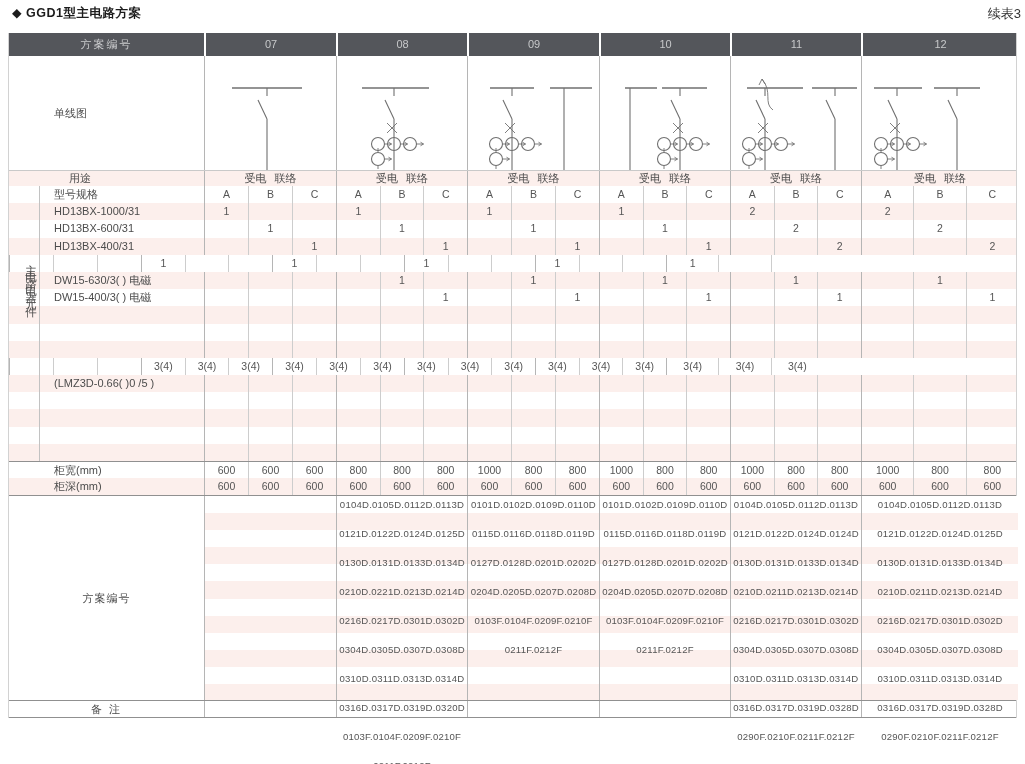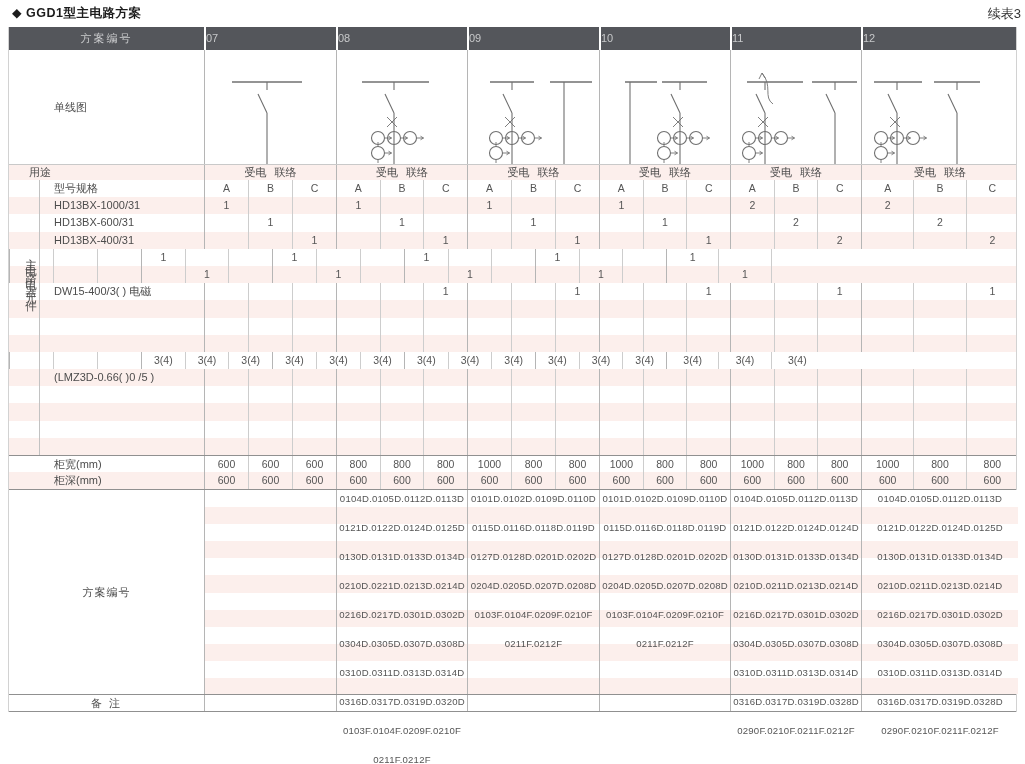--- a/index.html
+++ b/index.html
@@ -1,45 +1,45 @@
 <!DOCTYPE html>
 <html><head>
 <meta charset="utf-8">
 <style>
   *{margin:0;padding:0;box-sizing:border-box}
   html,body{width:1025px;height:764px;background:#fff;font-family:"Liberation Sans","DejaVu Sans",sans-serif;color:#4c4c4c;overflow:hidden}
   .titlebar{width:1009px;margin:0 12px;height:27px;display:flex;justify-content:space-between;align-items:center}
   .title{font-size:12.5px;font-weight:600;color:#1c1c1c;letter-spacing:.5px}
   .cont{font-size:13px;color:#333}
-  .table{width:1009px;margin:0 8px;border-left:1px solid #d2d2d2;border-right:1px solid #d2d2d2}
+  .table{width:1009px;margin:6px 8px;border-left:1px solid #d2d2d2;border-right:1px solid #d2d2d2}
   .row{display:flex}
   .lbl{width:195px;flex:none;font-size:11px;color:#4c4c4c}
   .gs{display:flex;width:814px;flex:none}
   .gs > :nth-child(1){width:132px}
   .gs > :nth-child(2){width:131px}
   .gs > :nth-child(3){width:132px}
   .gs > :nth-child(4){width:131px}
   .gs > :nth-child(5){width:131px}
   .gs > :nth-child(6){width:157px}
   .g{flex:none;border-left:1px solid #b5b5b5}
   
   .header{height:23px;background:#54565b;line-height:23px}
   .header .lbl{text-align:center;color:#cbccce;letter-spacing:2px}
-  .header .g{border-left:2px solid #fff;text-align:left;font-size:11px;color:#c7c8ca}
+  .header .g{border-left:2px solid #fff;text-align:center;font-size:11px;color:#c7c8ca}
   
   .diag{height:114px}
   .diag-lbl{display:flex;align-items:center;padding-left:45px}
   .diag svg{display:block}
   .dstroke{stroke:#707070;fill:none;stroke-width:1.1}
   .dbus{stroke-width:1.7}
   .dthin{stroke-width:.9}
   
   .body{position:relative;height:325px;border-top:1px solid #c9c9c9;overflow:hidden}
   .usage{height:15px;line-height:15px;background:#fcefec}
-  .usage .lbl{padding-left:20px}
+  .usage .lbl{padding-left:60px}
   .usage .g{text-align:center;font-size:11px;word-spacing:5px}
   .spec-rows .row{height:17.2px;line-height:17.2px}
   .spec-rows .row:nth-child(even){background:#fcefec}
   .spec-rows .row:nth-child(17){border-top:1px solid #909090}
   .spec-rows .lbl{padding-left:45px;white-space:nowrap}
   .spec-rows .g{display:flex}
   .c{flex:1;text-align:center;font-size:10.5px;color:#555;border-left:1px solid #cdcdcd;overflow:hidden}
   .c:first-child{border-left:none}
   .strip-line{position:absolute;left:30px;top:15px;height:275px;width:0;border-left:1px solid #c2c2c2}
   .side-label{position:absolute;left:5px;top:84px;height:170px;width:24px;writing-mode:vertical-rl;text-orientation:upright;letter-spacing:7px;font-size:11.5px;color:#4a4a4a}
@@ -380,20 +380,21 @@
             </div>
             <div class="g">
 
           <div class="c">1</div>
               <div class="c"></div>
               <div class="c"></div>
             </div>
           </div>
       </div>
         <div class="row">
+        <div class="lbl">DW15-630/3( )  电磁</div>
         <div class="gs">
 
         <div class="g">
 
           <div class="c"></div>
               <div class="c"></div>
               <div class="c"></div>
             </div>
             <div class="g">
 

